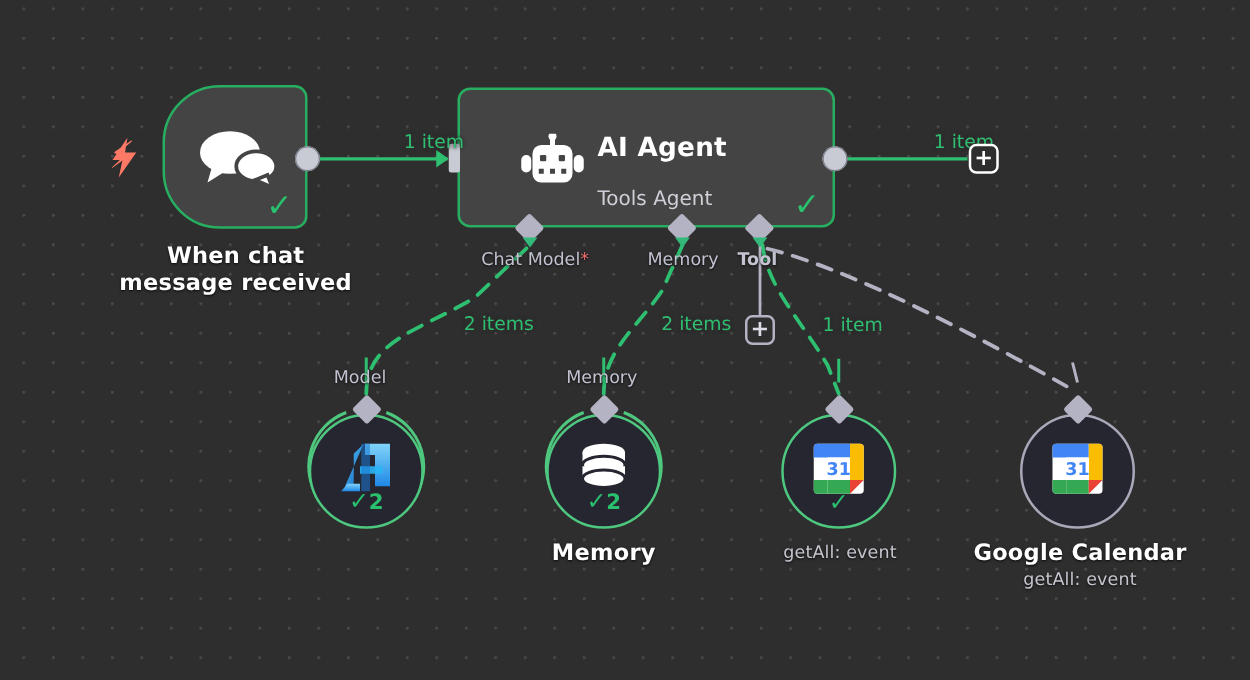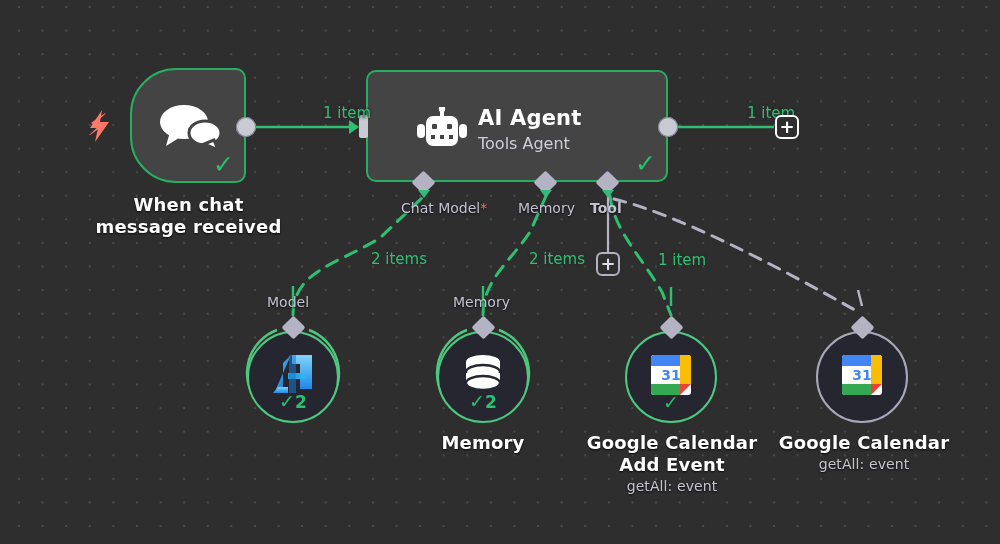--- a/index.html
+++ b/index.html
@@ -248,31 +248,31 @@
         <rect x="43" y="17" width="8" height="14" rx="4" fill="#ffffff"></rect>
         <rect x="16" y="17" width="5" height="5" rx="1" fill="#444444"></rect>
         <rect x="31" y="17" width="5" height="5" rx="1" fill="#444444"></rect>
         <rect x="15" y="28" width="4" height="4" fill="#444444"></rect>
         <rect x="24" y="28" width="4" height="4" fill="#444444"></rect>
         <rect x="33" y="28" width="4" height="4" fill="#444444"></rect>
       </svg>
     </span>
     <div style="position:absolute; left:110px; top:34px; width:180px;">
       <div style="color:#ffffff; font-size:21px; font-weight:bold; letter-spacing:.2px;">AI Agent</div>
-      <div style="color:#cfcfd8; font-size:16px; margin-top:4px;">Tools Agent</div>
+      <div style="color:#cfcfd8; font-size:16px; margin-top:19px;">Tools Agent</div>
     </div>
     <span class="node-check">✓</span>
   </div>
   <div class="in-stub" style="left:359px; top:115px;"></div>
   <div class="in-arrow" style="left:349px; top:120px;"></div>
   <div class="out-dot" style="left:658px; top:117px;"></div>
 
   <div class="diamond" style="left:415px; top:174px;"></div>
   <div class="port-tri" style="left:418px; top:190px;"></div>
-  <div class="port-label" style="left:385px; top:200px;margin-left:16px;"><span>Chat Model</span><span class="req">*</span></div>
+  <div class="port-label" style="left:385px; top:200px;"><span>Chat Model</span><span class="req">*</span></div>
 
   <div class="diamond" style="left:537px; top:174px;"></div>
   <div class="port-tri" style="left:540px; top:190px;"></div>
   <div class="port-label" style="left:518px; top:200px;">Memory</div>
 
   <div class="diamond" style="left:599px; top:174px;"></div>
   <div class="port-tri" style="left:602px; top:190px;"></div>
   <div class="port-label" style="left:590px; top:200px;font-weight:bold;">Tool</div>
 
   <div class="edge-label" style="left:280px; top:104px;">1 item</div>
@@ -335,21 +335,20 @@
         <path d="M13 31 L31 31 L31 42 L13 42 Z" fill="#34a853"></path>
         <path d="M31 31 L42 31 L31 42 Z" fill="#ea4335"></path>
         <rect x="13" y="13" width="18" height="18" fill="#ffffff"></rect>
         <text x="22" y="27" font-family="DejaVu Sans, sans-serif" font-size="14" font-weight="bold" fill="#4285f4" text-anchor="middle">31</text>
       </svg>
     </span>
     <span class="circle-check">✓</span>
   </div>
   <div class="diamond" style="left:663px; top:319px;"></div>
   <div class="node-caption" style="left:580px; top:432px; width:184px;">
-    <span>Google Calendar Add Event</span>
     <span class="node-subcaption">getAll: event</span>
   </div>
 
   <div class="node-circle inactive" style="left:816px; top:331px;">
     <span class="icon-wrap">
       <svg width="44" height="44" viewBox="0 0 44 44" xmlns="http://www.w3.org/2000/svg">
         <rect x="2" y="2" width="40" height="40" rx="3" fill="#ffffff"></rect>
         <path d="M2 5 A3 3 0 0 1 5 2 L31 2 L31 13 L2 13 Z" fill="#4285f4"></path>
         <path d="M31 2 L39 2 A3 3 0 0 1 42 5 L42 31 L31 31 Z" fill="#fbbc04"></path>
         <path d="M2 31 L13 31 L13 42 L5 42 A3 3 0 0 1 2 39 Z" fill="#34a853"></path>

